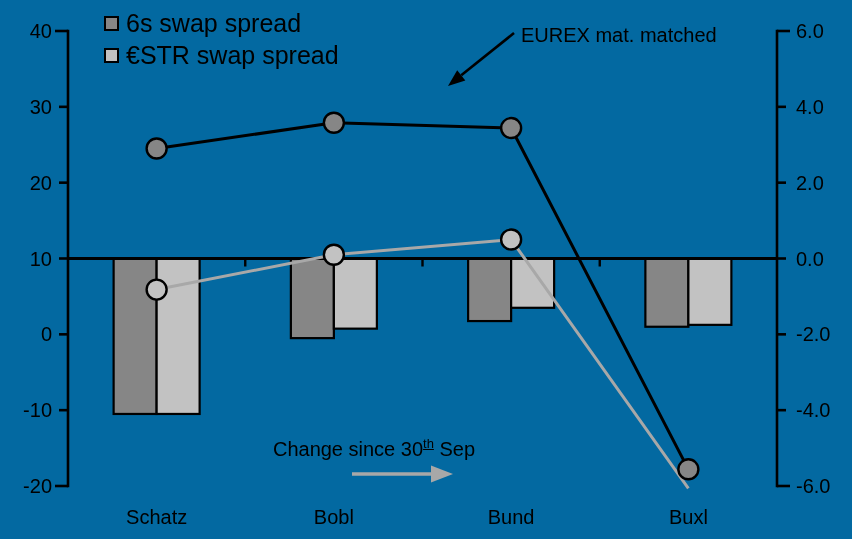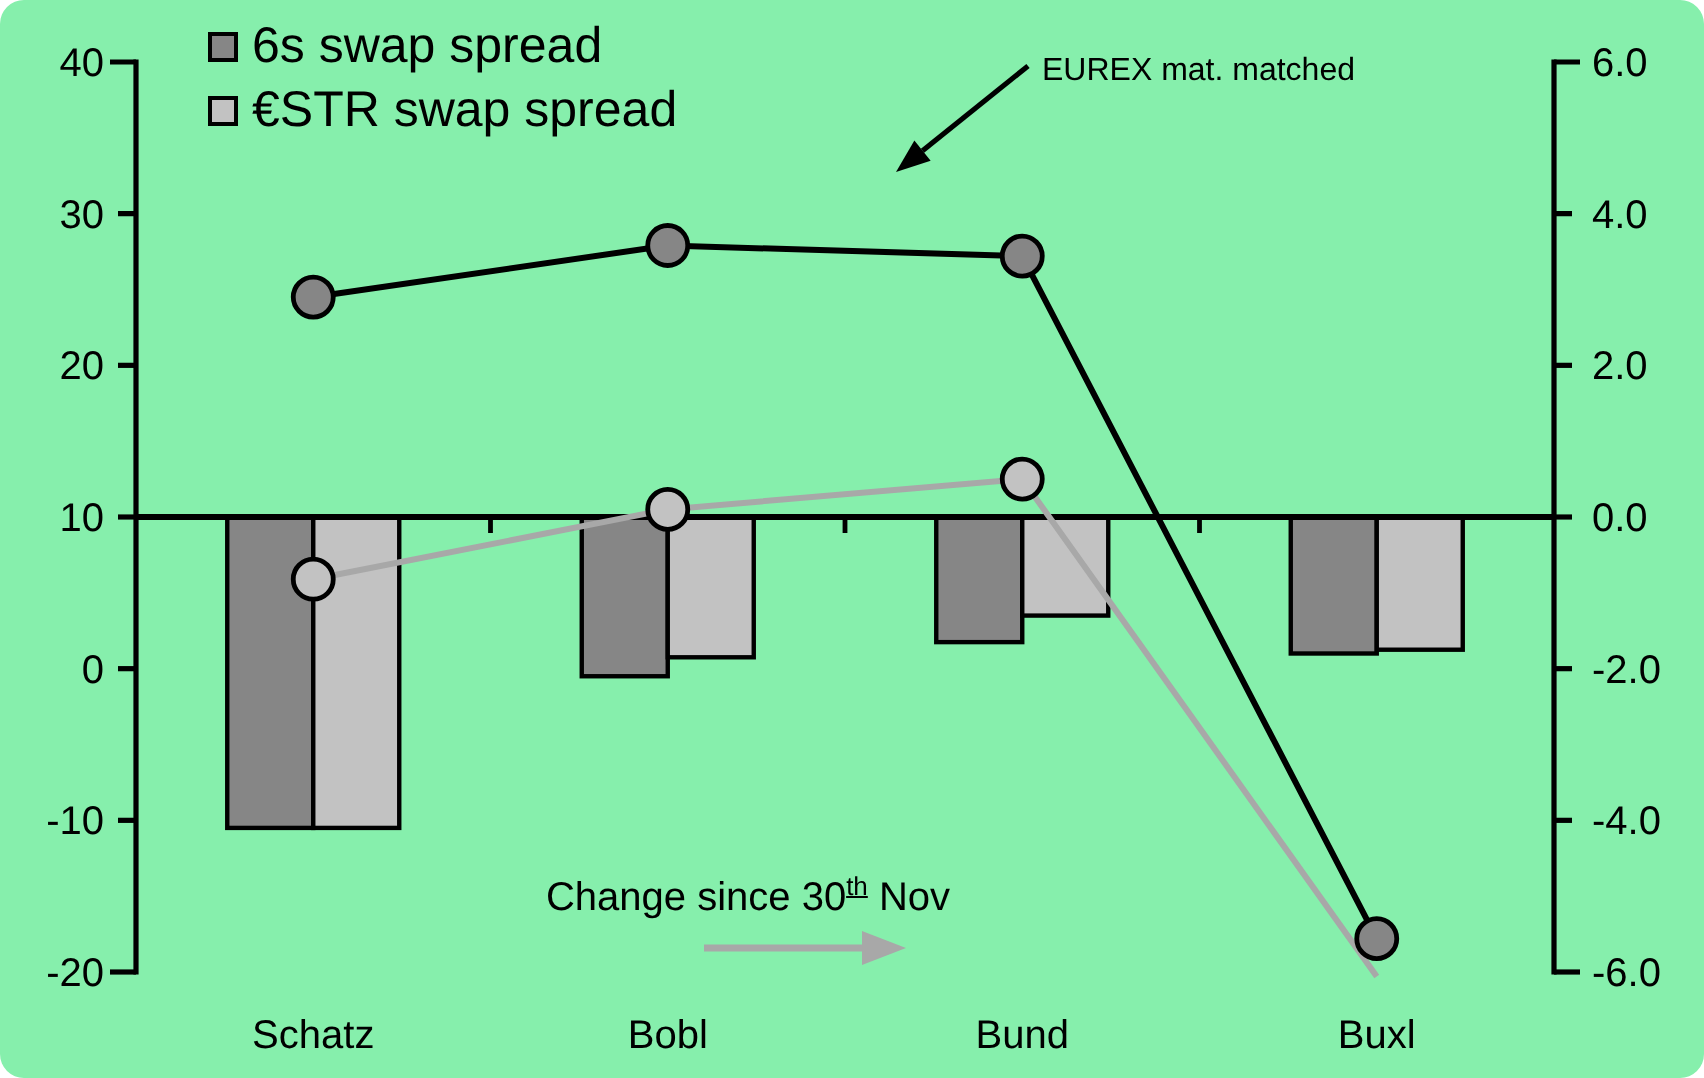--- a/index.html
+++ b/index.html
@@ -1,23 +1,23 @@
 <!DOCTYPE html>
 <html><head>
 <meta charset="utf-8">
 <style>
   html,body{margin:0;padding:0;background:#fff;}
-  .stage{position:relative;width:852px;height:539px;background:#86efac;overflow:hidden;
-         font-family:"Liberation Sans",sans-serif;color:#000;border-radius:12px;}
+  .stage{position:relative;width:852px;height:539px;background:#0369a1;overflow:hidden;
+         font-family:"Liberation Sans",sans-serif;color:#000;}
   .stage svg{position:absolute;left:0;top:0;}
   .legend{position:absolute;left:104px;top:13px;display:flex;flex-direction:column;gap:11px;}
   .legend-row{display:flex;align-items:center;gap:7px;height:21px;}
   .legend-swatch{width:15px;height:15px;border:2px solid #000;box-sizing:border-box;background:#888;}
   .legend-label{font-size:25px;line-height:21px;white-space:nowrap;}
-  .curve-note{position:absolute;left:521px;top:21px;font-size:16px;line-height:29px;white-space:nowrap;}
+  .curve-note{position:absolute;left:521px;top:21px;font-size:20px;line-height:29px;white-space:nowrap;}
   .change-note{position:absolute;left:244px;top:438px;width:260px;text-align:center;
                font-size:20px;line-height:22px;white-space:nowrap;}
   .change-note sup{font-size:13px;line-height:0;text-decoration:underline;}
 </style>
 </head>
 <body>
 
 <div class="stage">
   <svg id="chart-svg" width="852" height="539" viewBox="0 0 852 539">
       <rect x="113.625" y="258.5" width="43" height="155.45833333333331" fill="#868686" stroke="#000" stroke-width="2.2"></rect>
@@ -89,14 +89,14 @@
     <div class="legend-row">
       <span class="legend-swatch" style="background: rgb(194, 194, 194);"></span>
       <span class="legend-label">€STR swap spread</span>
     </div>
   </div>
 
   <div class="curve-note">
     <div>EUREX mat. matched</div>
   </div>
 
-  <div class="change-note"><span>Change since 30</span><sup>th</sup><span> Nov</span></div>
+  <div class="change-note"><span>Change since 30</span><sup>th</sup><span> Sep</span></div>
 </div>
 
 </body></html>

